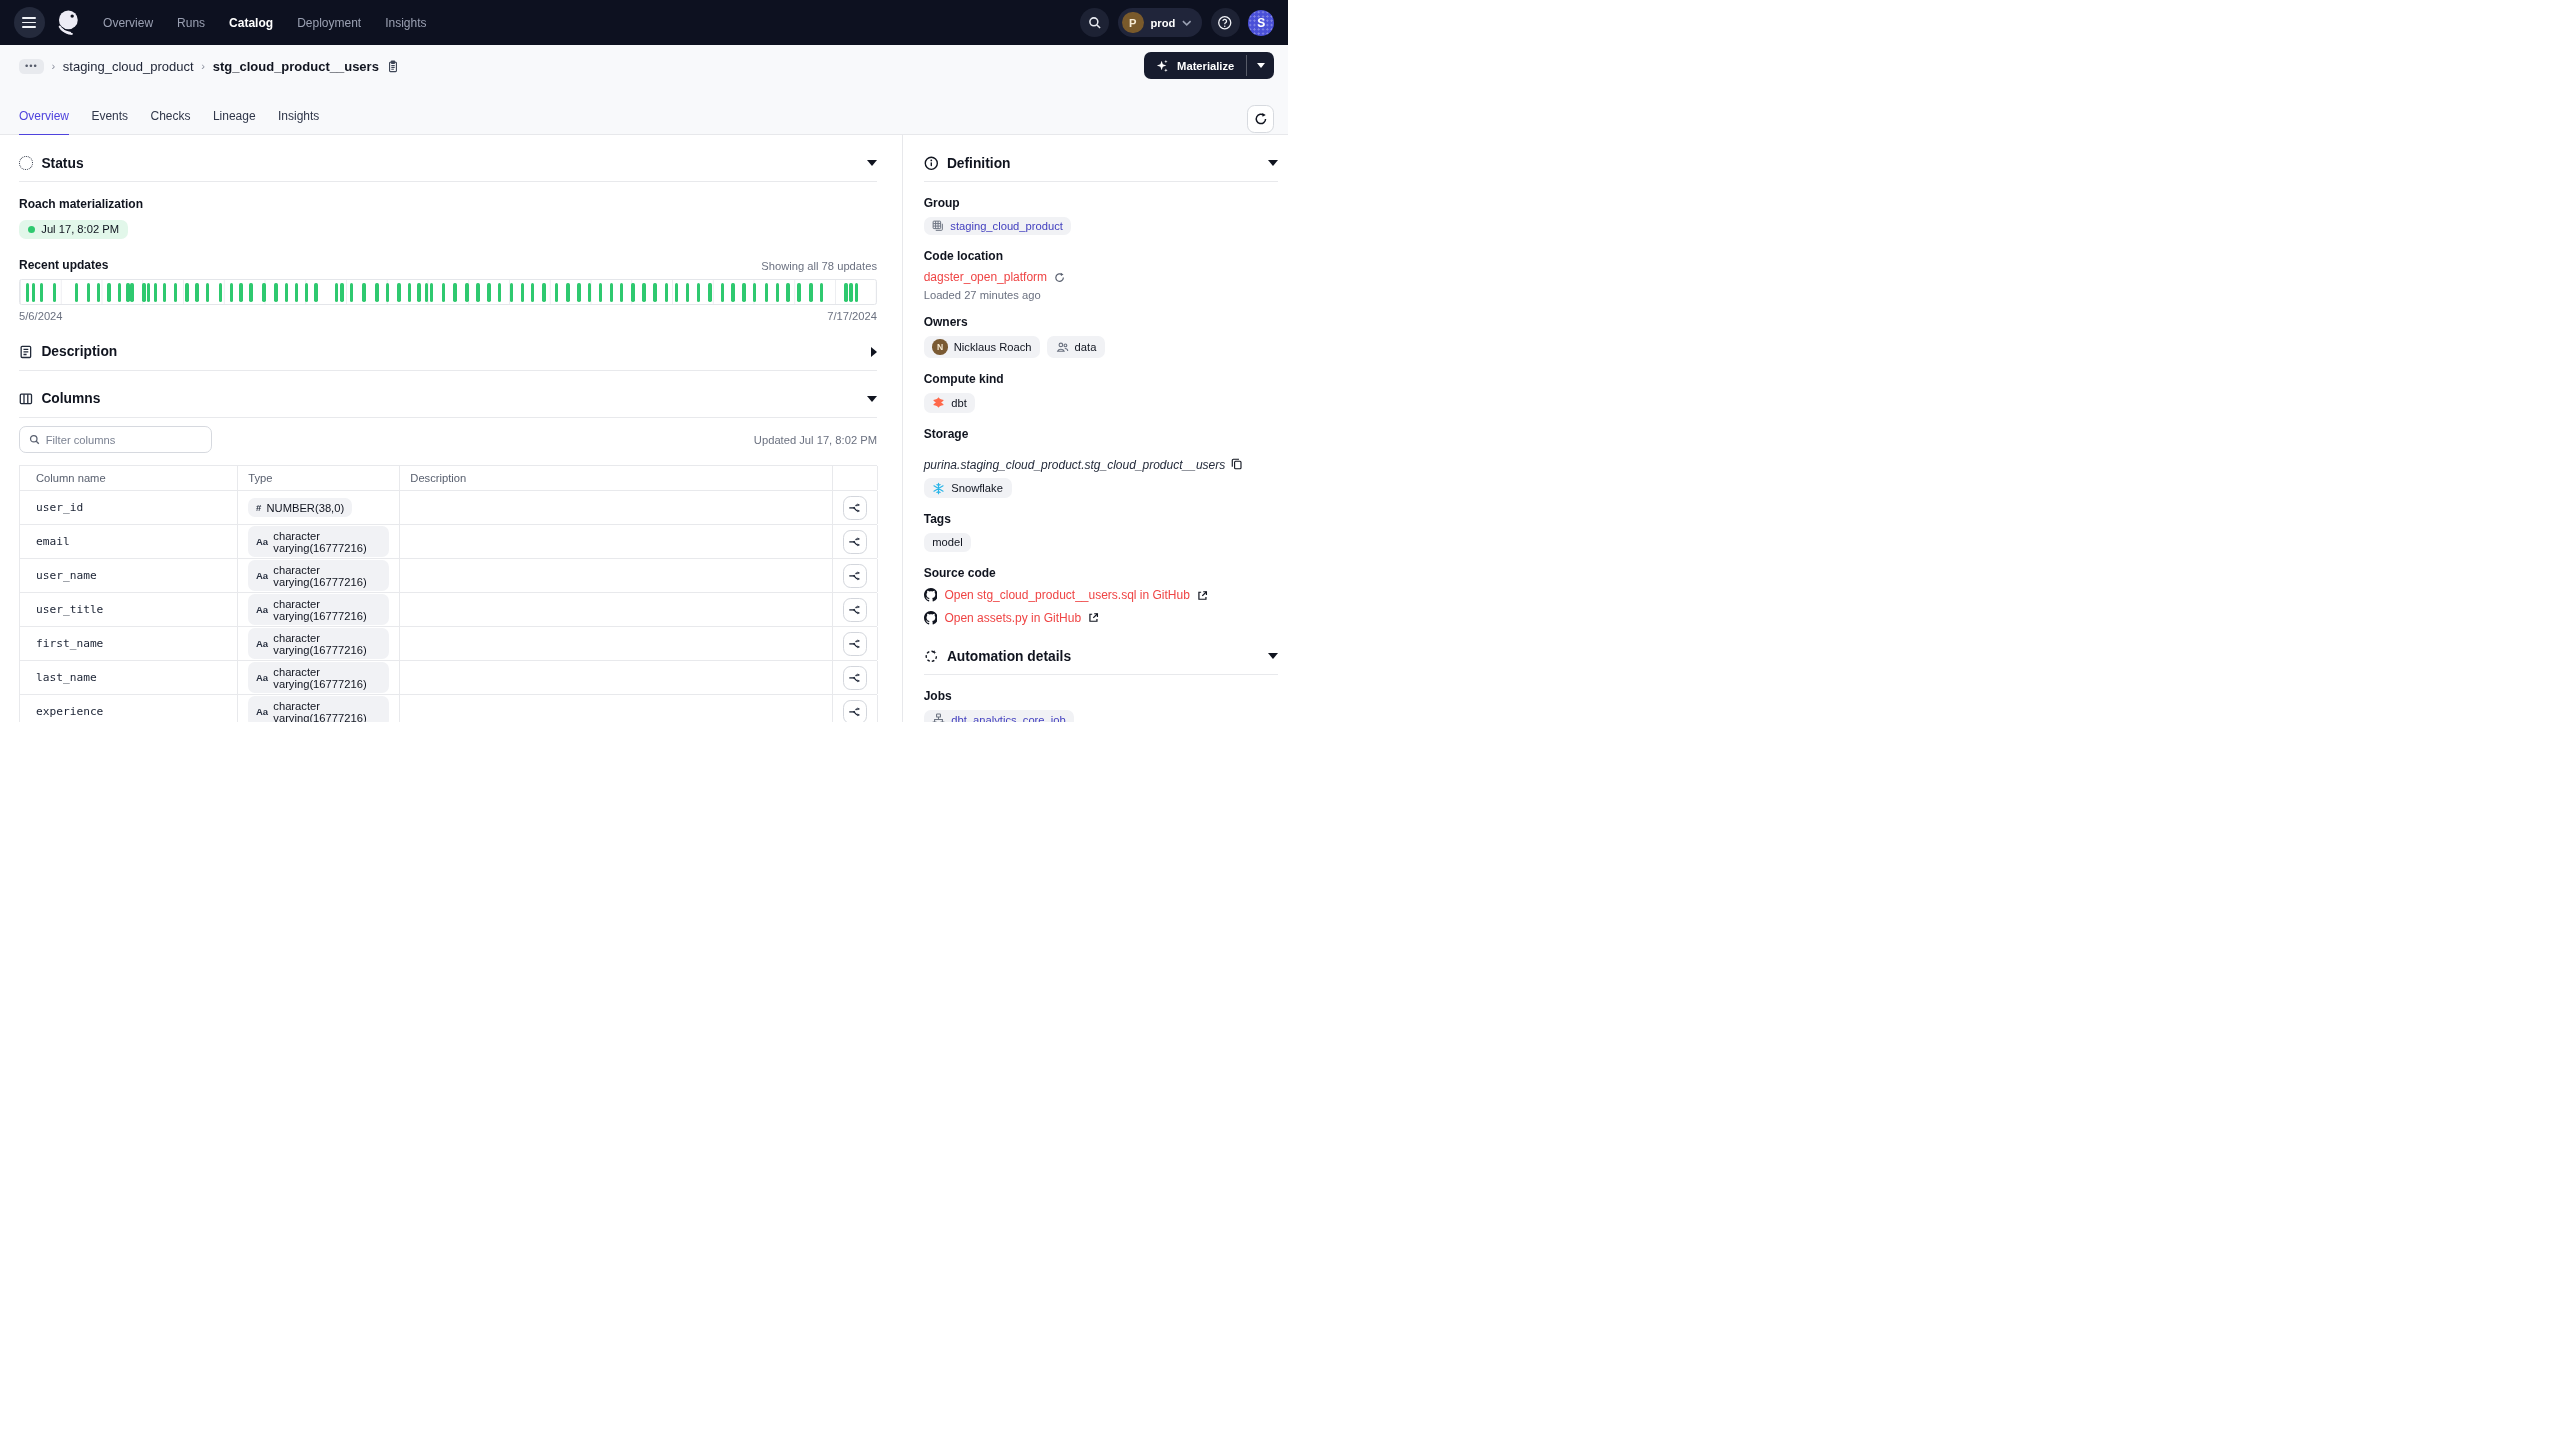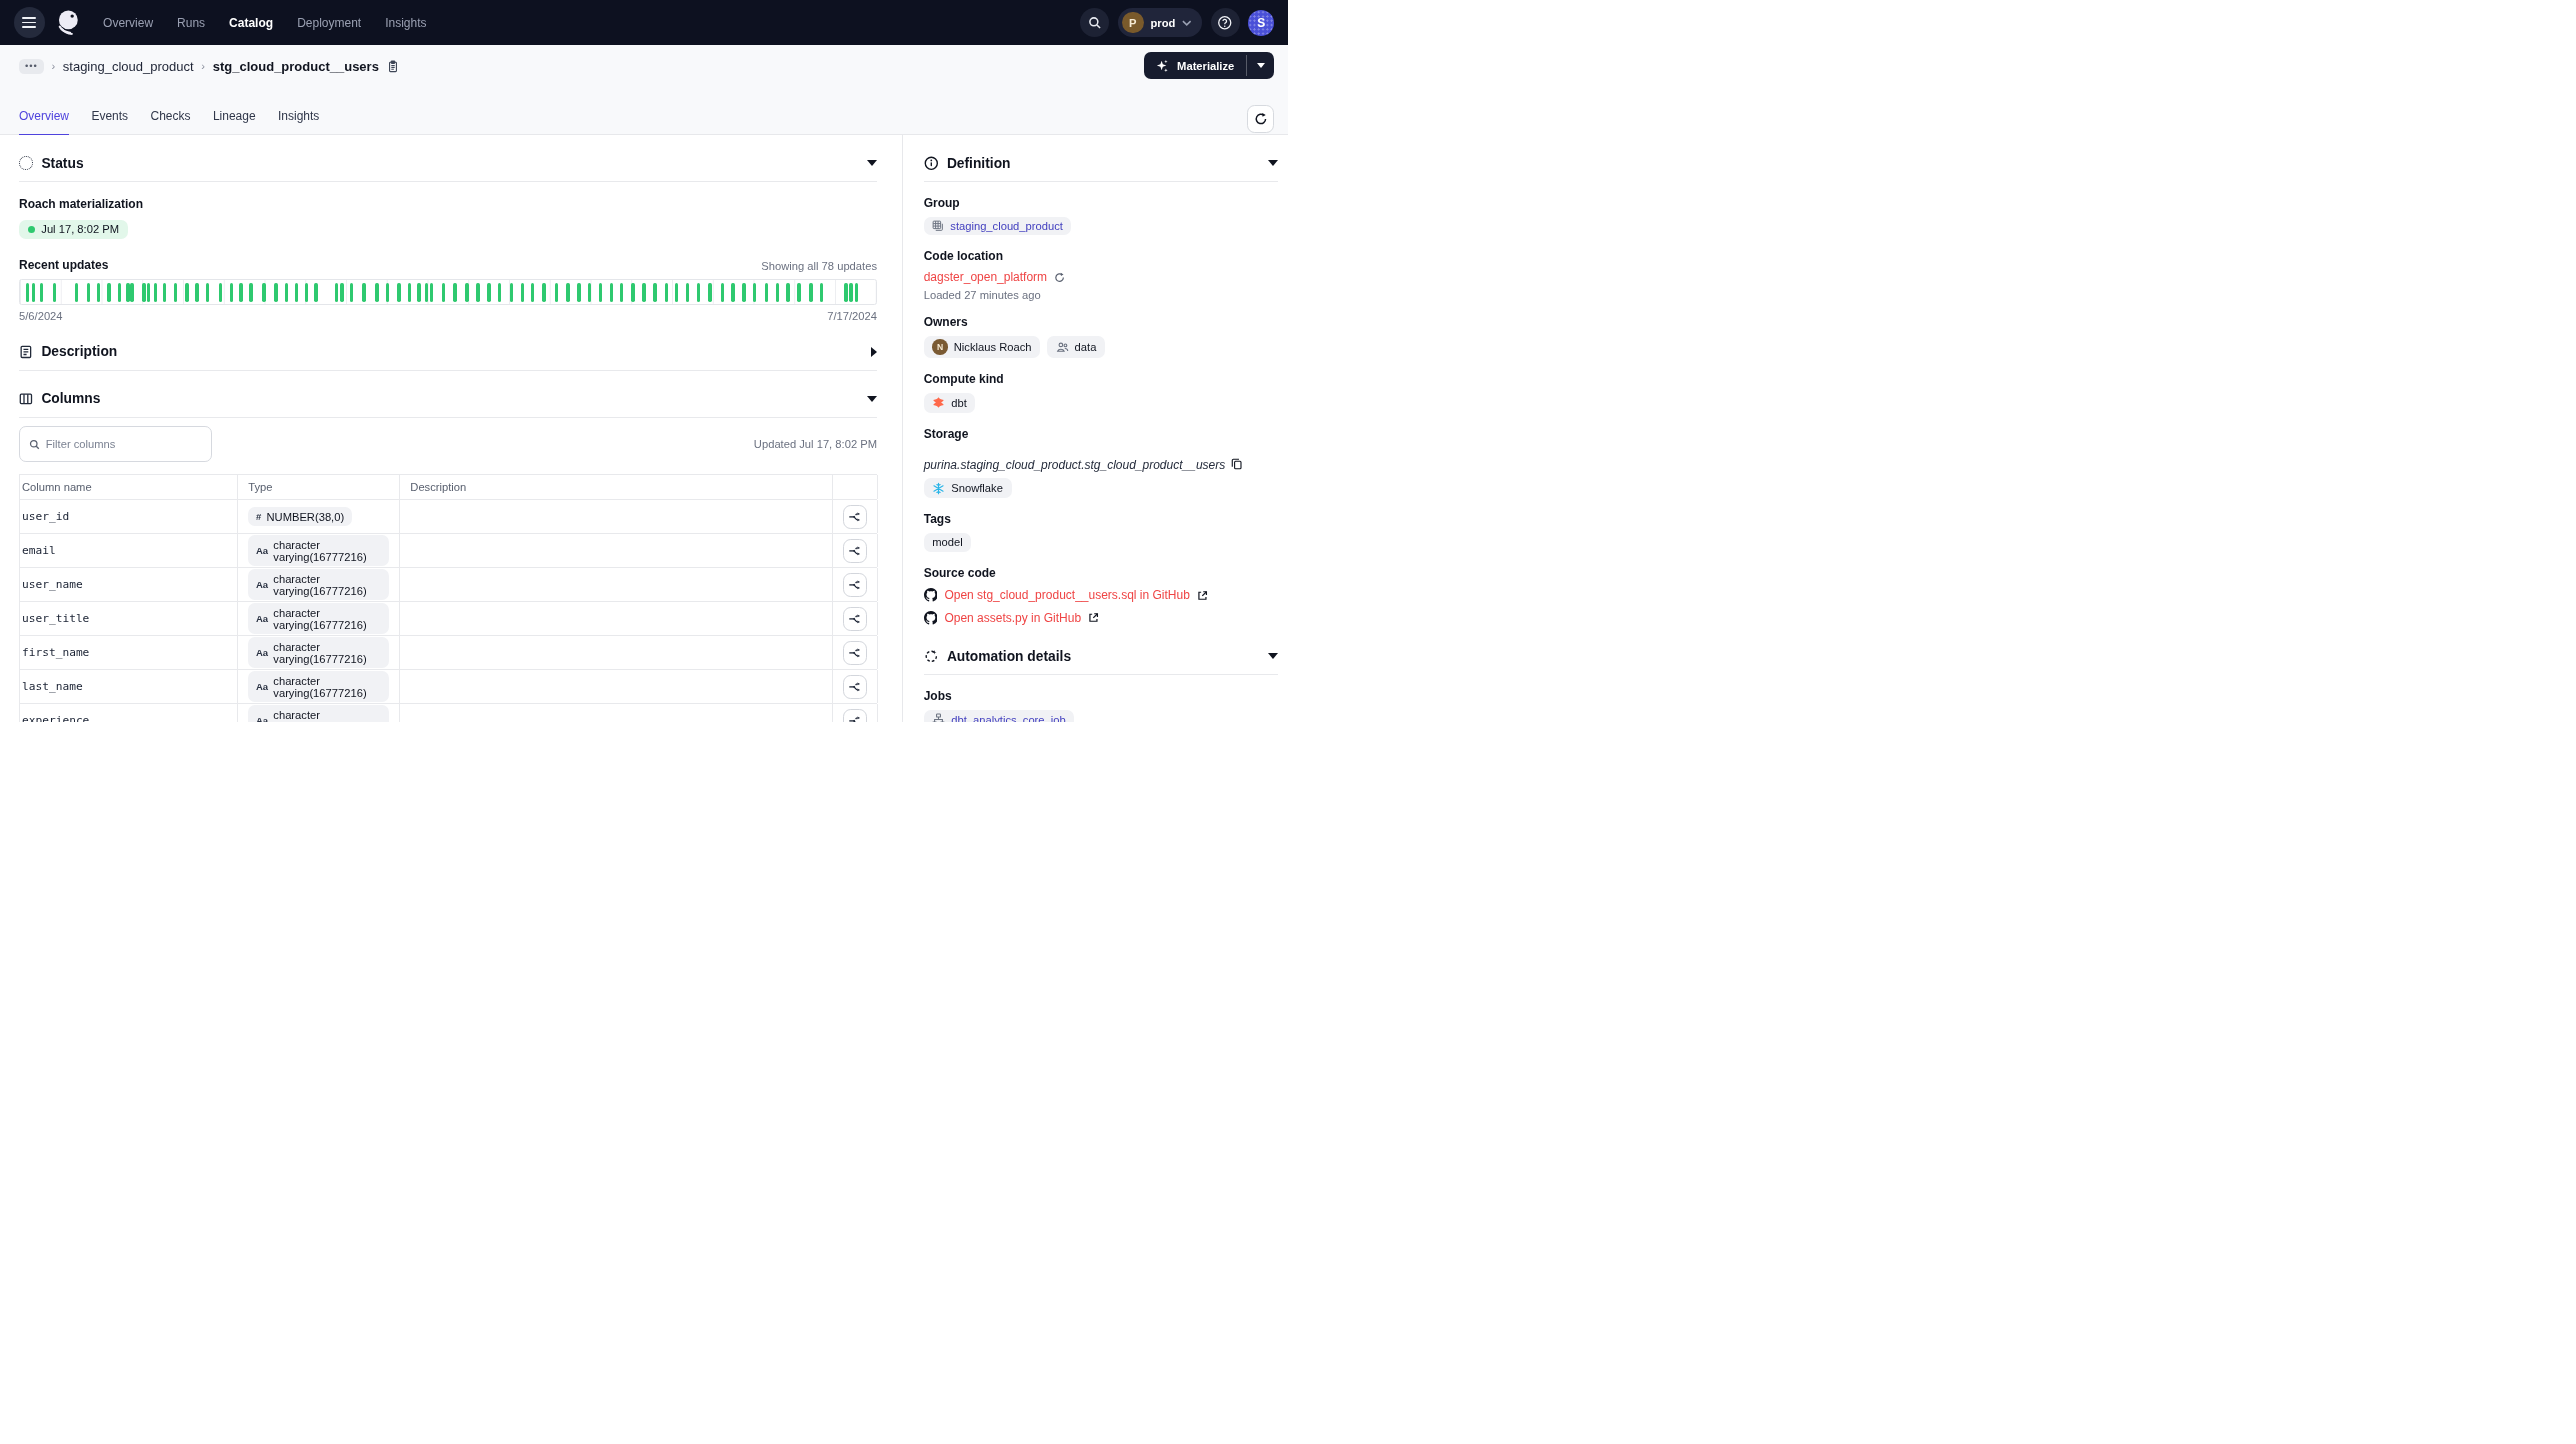--- a/index.html
+++ b/index.html
@@ -71,31 +71,31 @@
 
   .recent-row { display:flex; align-items:flex-end; margin-top:19px; }
   .recent-note { margin-left:auto; font-size:11.2px; color:#6B7180; }
   .timeline { position:relative; margin-top:6.9px; height:26px; border:0.9px solid #E4E6EA; border-radius:2.6px;
     background-image:linear-gradient(to right,#EDEEF1 0.9px, transparent 0.9px);
     background-size:calc(100%/21) 100%; cursor:pointer; }
   .bar { position:absolute; top:3.4px; width:3.4px; height:19px; border-radius:1.7px; background:#2EC96F; }
   .dates { display:flex; justify-content:space-between; margin-top:5.2px; font-size:11.2px; color:#6B7180; }
 
   .filter-row { display:flex; align-items:center; margin-top:8.6px; }
-  .filter-box { width:193px; height:36px; border:0.9px solid #D6D9DF; border-radius:6.9px; background:#fff;
+  .filter-box { width:193px; height:27px; border:0.9px solid #D6D9DF; border-radius:6.9px; background:#fff;
     display:flex; align-items:center; gap:6px; padding:0 8.6px; }
   .filter-box input { border:none; outline:none; font-size:11.2px; width:100%; color:#10141F;
     font-family:"Liberation Sans", sans-serif; background:transparent; }
   .filter-box input::placeholder { color:#7B8292; }
   .updated { margin-left:auto; font-size:11.2px; color:#6B7180; }
 
   .tbl { margin-top:12px; border-top:0.9px solid #E8E9EC; }
   .trow { display:grid; grid-template-columns:219px 162px 433px 45px; border-bottom:0.9px solid #E8E9EC; }
   .trow > div { border-right:0.9px solid #E8E9EC; display:flex; align-items:center; padding:0 10.3px; }
-  .trow > div:first-child { border-left:0.9px solid #E8E9EC; padding-left:2px; }
+  .trow > div:first-child { border-left:0.9px solid #E8E9EC; padding-left:16px; }
   .thead > div { height:24px; font-size:11.2px; color:#59606F; }
   .tbody > div { height:33px; }
   .cname { font-family:"DejaVu Sans Mono", monospace; font-size:11.2px; color:#1A2233; }
   .tpill { display:inline-flex; align-items:center; gap:5.2px; background:#F1F2F5; border-radius:6.9px;
     padding:3.4px 7.7px; font-size:11.2px; color:#10141F; }
   .tglyph { font-size:9.5px; font-weight:700; color:#2A3242; }
   .act-btn { width:24px; height:24px; border:0.9px solid #D3D6DC; border-radius:7.7px; background:#fff;
     display:flex; align-items:center; justify-content:center; cursor:pointer; margin:0 auto; }
 
   

